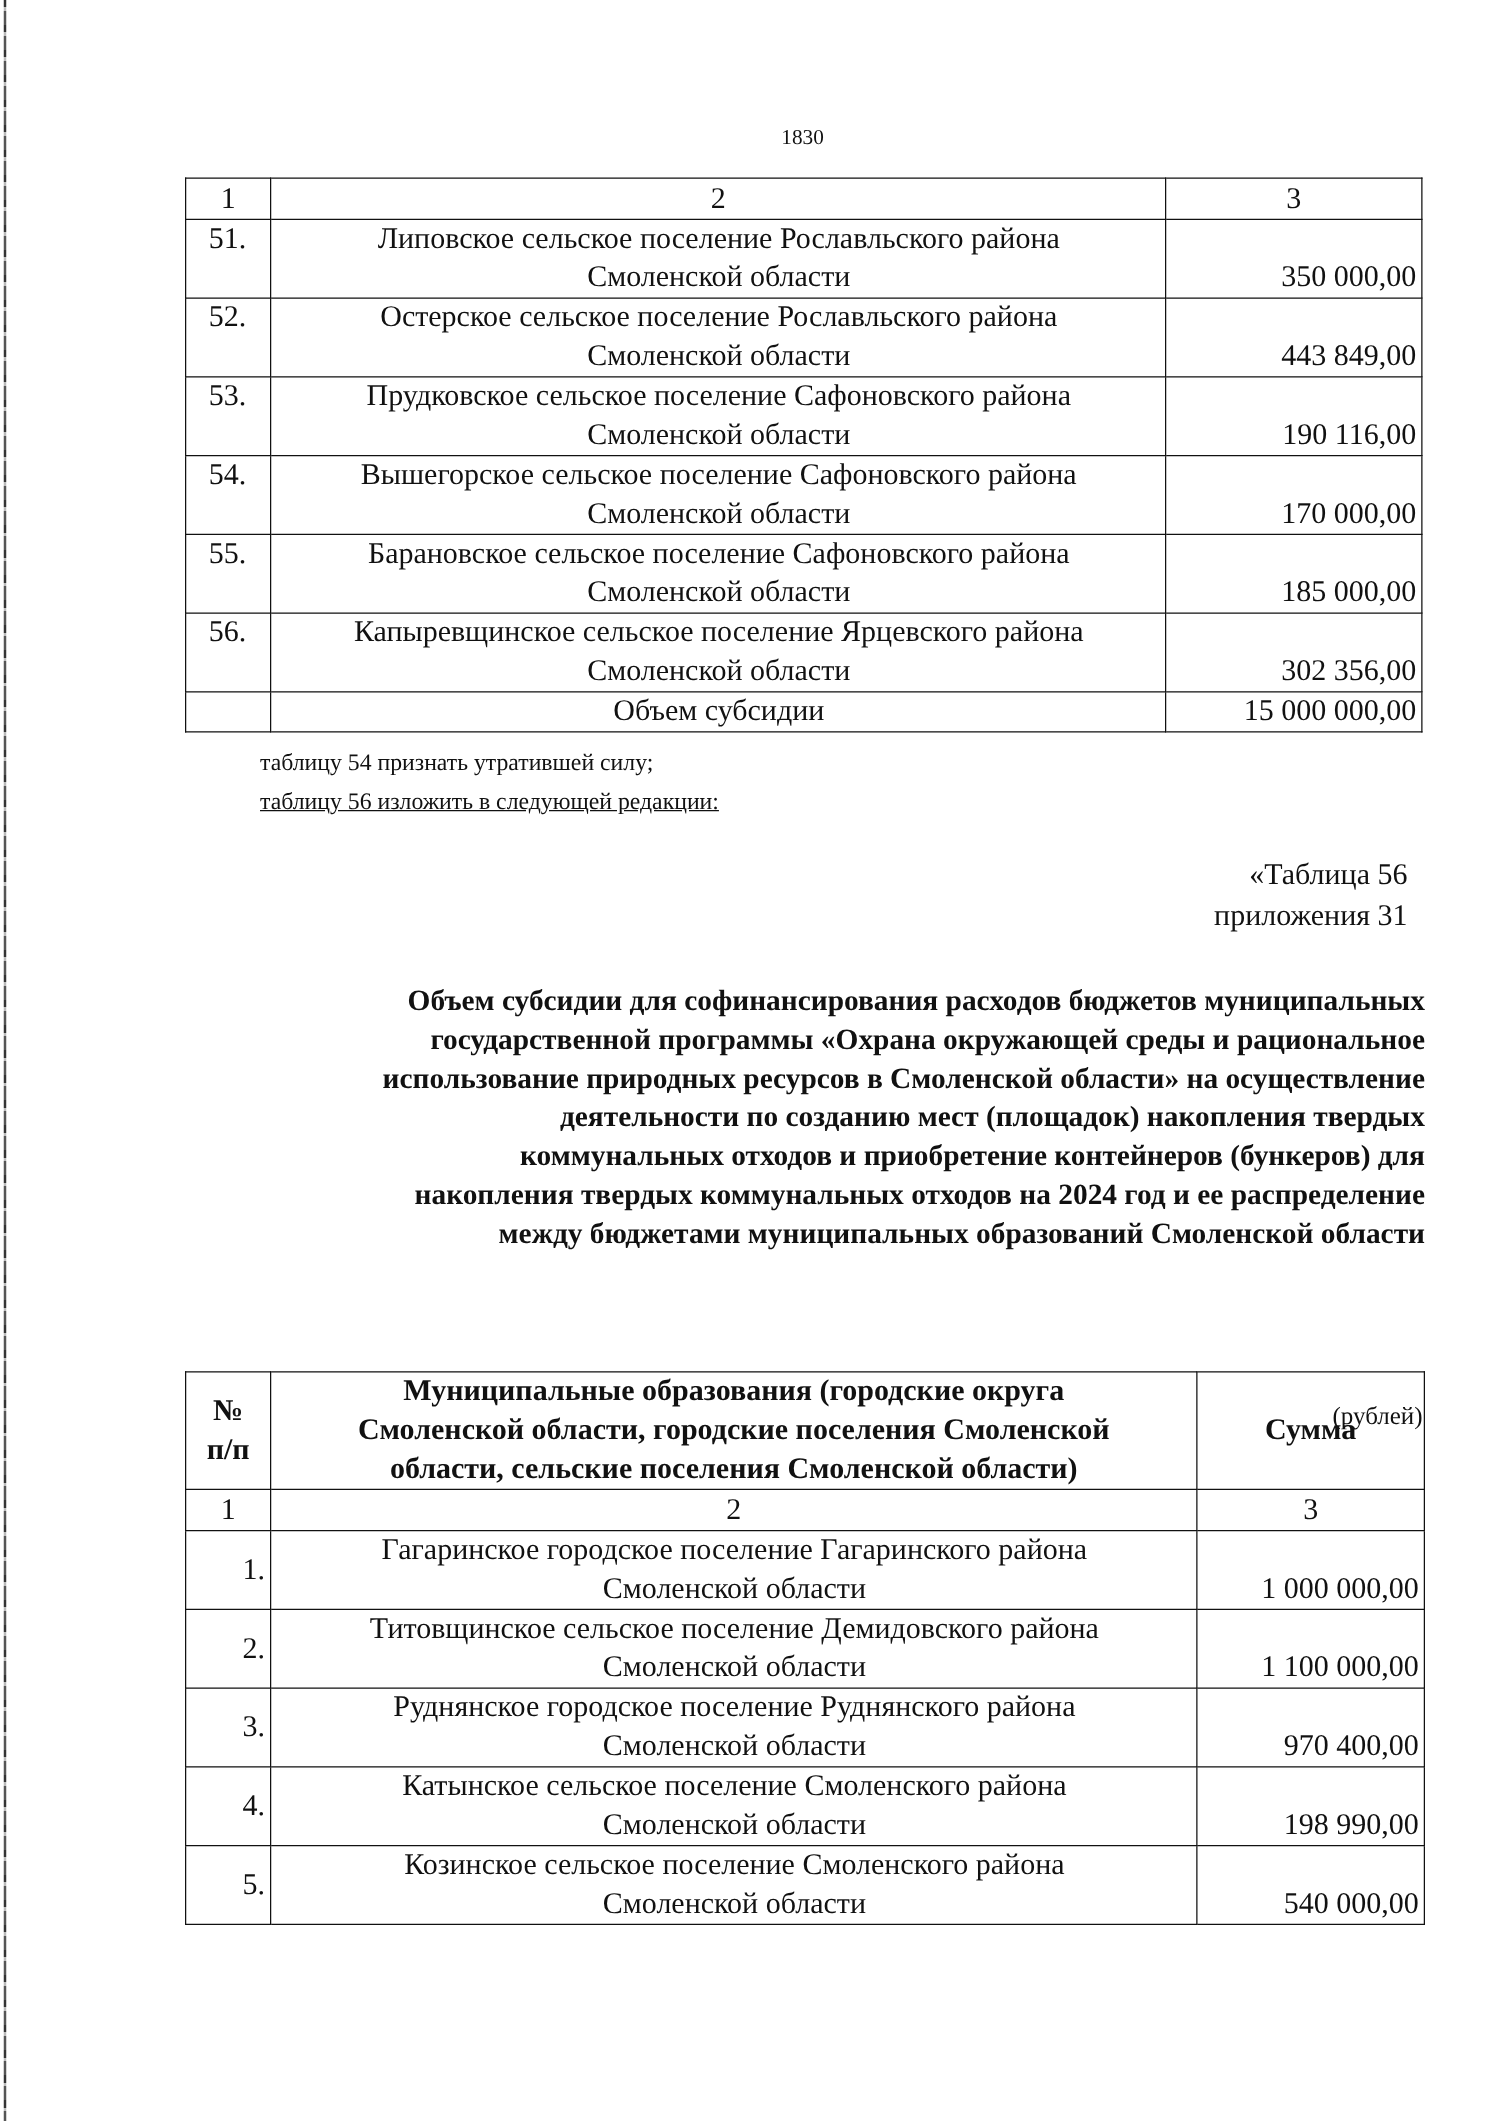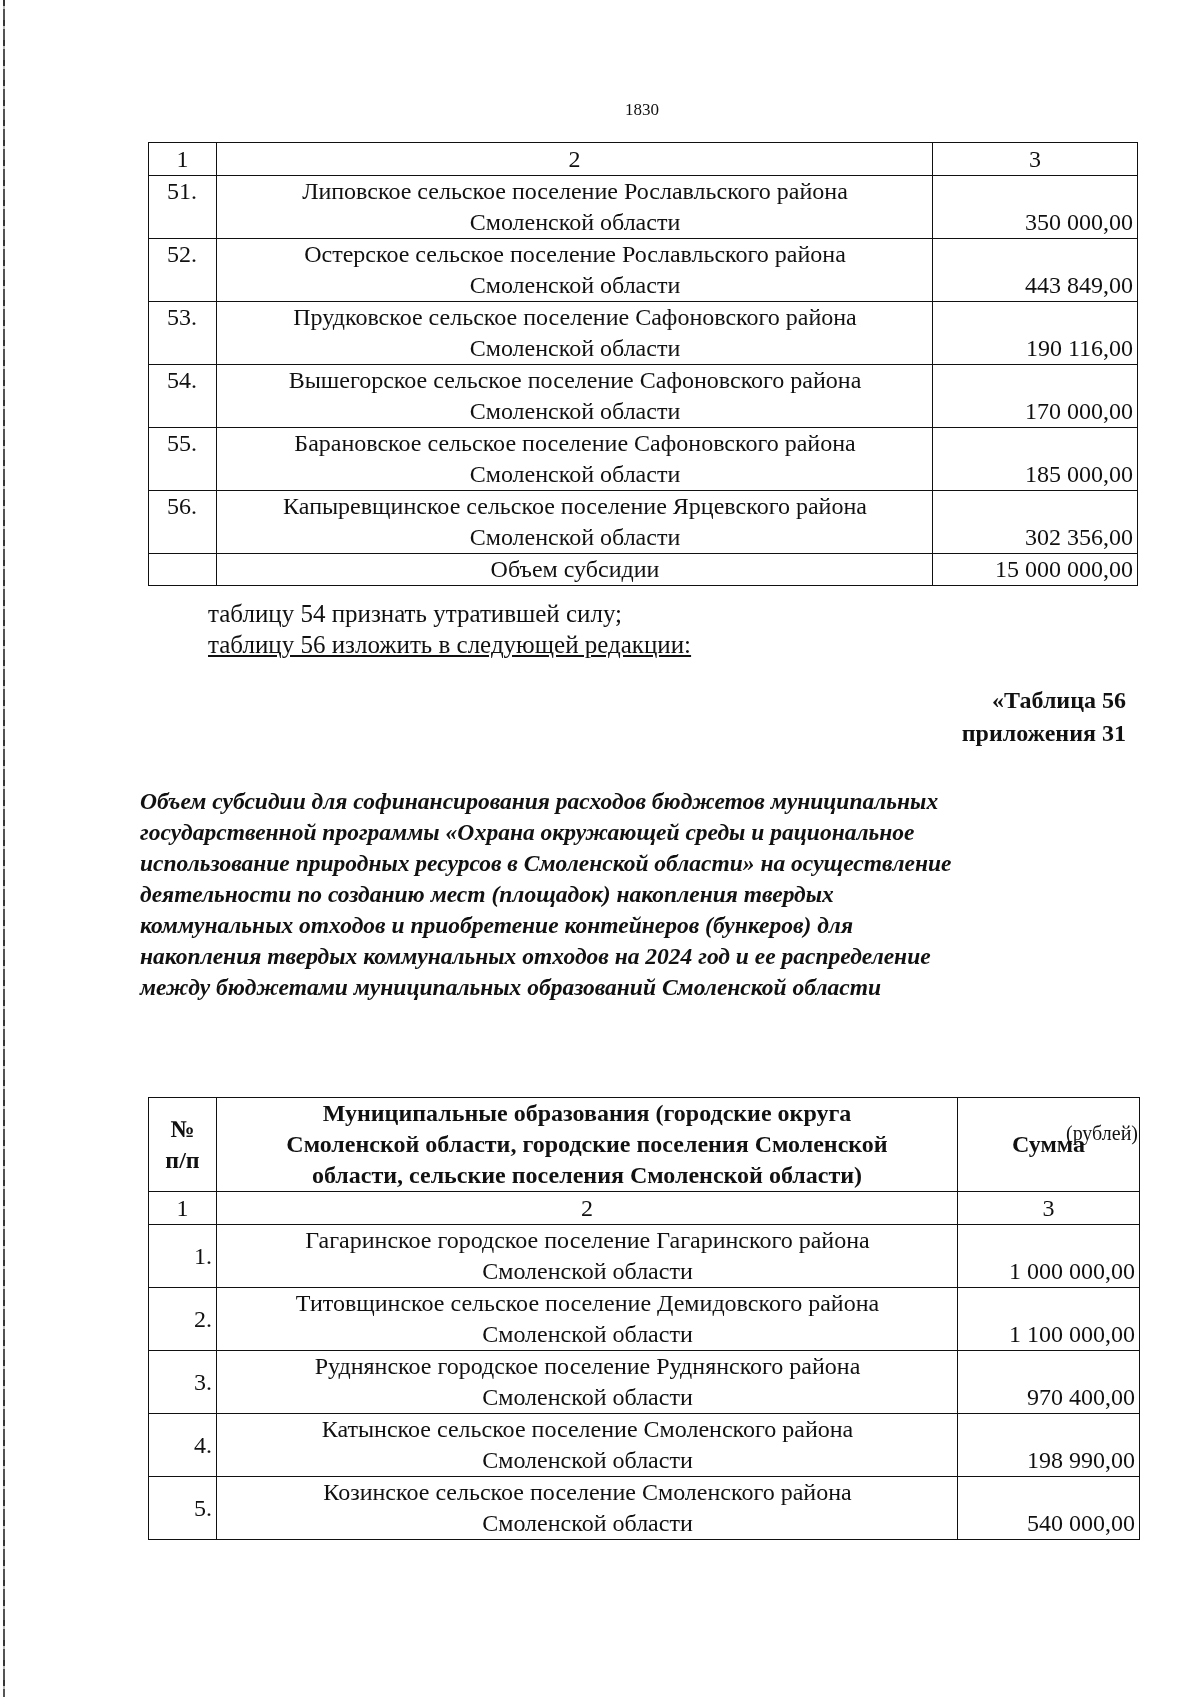--- a/index.html
+++ b/index.html
@@ -17,25 +17,25 @@
   }
   table { border-collapse: collapse; position: absolute; font-size: 24px; }
   td, th { border: 1.6px solid #111; padding: 0 5px; line-height: 31px; vertical-align: bottom; }
   #t1 { left: 148px; top: 142px; width: 990px; }
   #t1 col.c1 { width: 68px; }
   #t1 col.c3 { width: 205px; }
   .hdrnum td { text-align: center; line-height: 32px; }
   .num { text-align: center; vertical-align: top; padding-right: 6px; }
   .sum { text-align: right; white-space: nowrap; padding-right: 4px; }
   .name { padding-left: 6px; text-align: center; }
-  .para { position: absolute; font-size: 25px; left: 208px; }
-  .right { position: absolute; right: 74px; font-size: 24px; text-align: left; font-weight: bold; }
+  .para { position: absolute; font-size: 19px; left: 208px; }
+  .right { position: absolute; right: 74px; font-size: 24px; text-align: left; }
   .title {
-    position: absolute; left: 140px; width: 1000px; top: 786px; text-align: left;
-    font-weight: bold; font-size: 23.5px; line-height: 31px; font-style: italic;
+    position: absolute; left: 140px; width: 1000px; top: 786px; text-align: right;
+    font-weight: bold; font-size: 23.5px; line-height: 31px;
   }
   .units { position: absolute; right: 62px; top: 1122px; font-size: 20px; margin-left: 40px; }
   #t2 { left: 148px; top: 1097px; width: 992px; }
   #t2 col.c1 { width: 68px; }
   #t2 col.c3 { width: 182px; }
   #t2 th { font-weight: bold; text-align: center; vertical-align: middle; line-height: 31px; padding: 0 4px; }
   #t2 .num2 { text-align: right; vertical-align: middle; padding-right: 4px; }
 </style>
 </head>
 <body>

